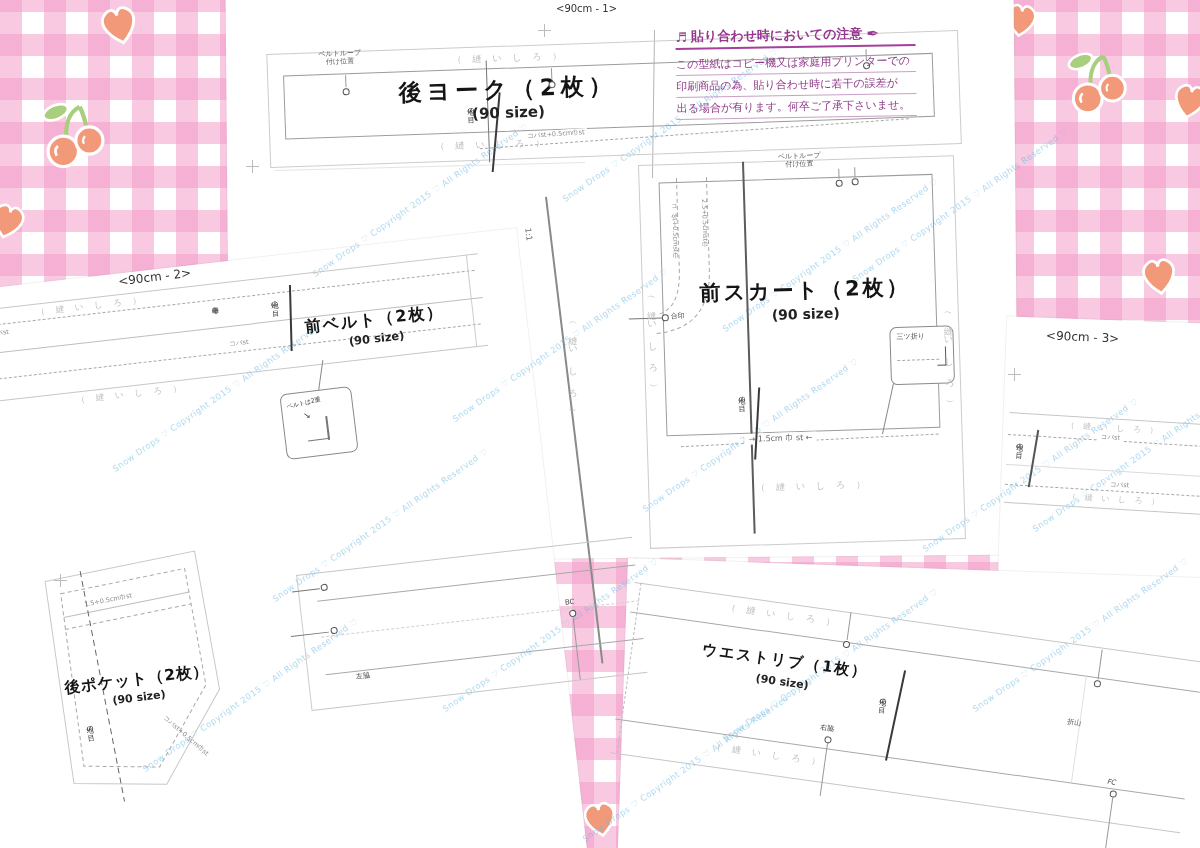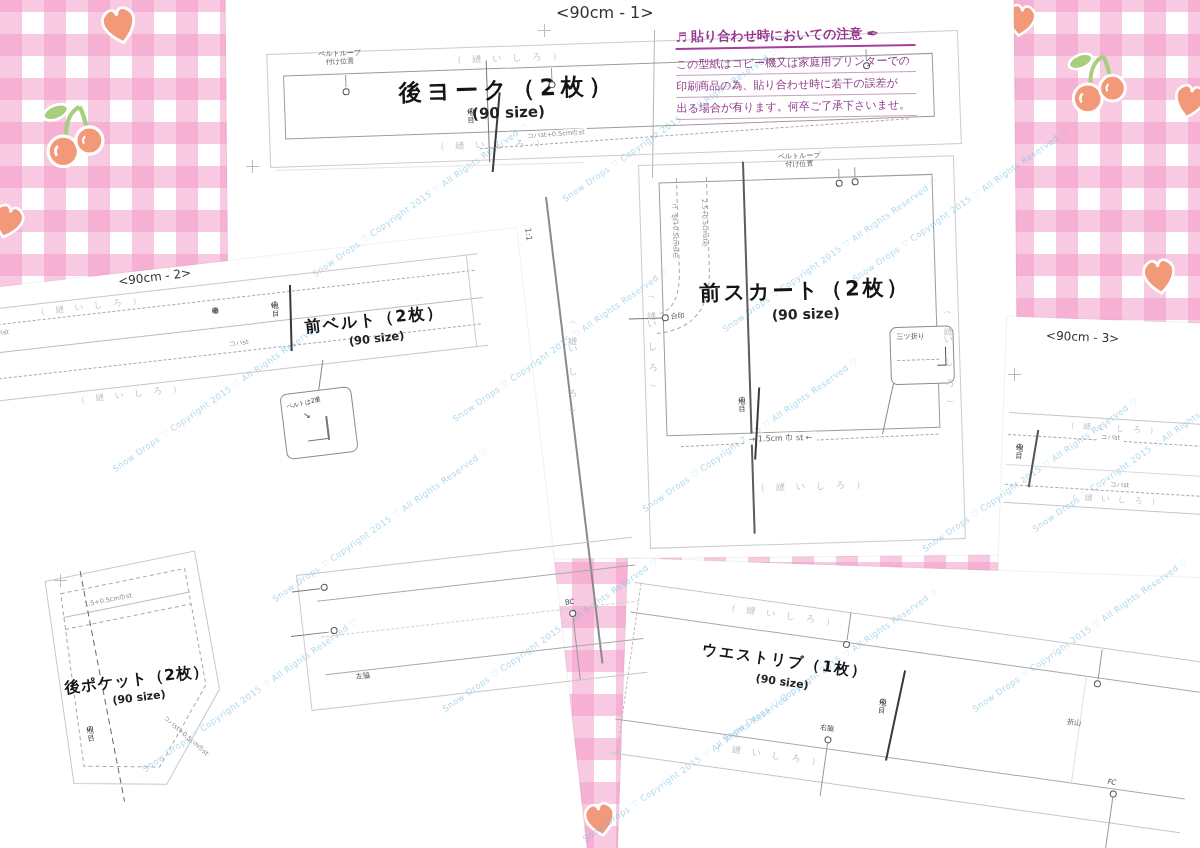--- a/index.html
+++ b/index.html
@@ -90,21 +90,21 @@
 <div class="wm" style="left:620px;top:430px;">Snow Drops ♡ Copyright 2015 ♡ All Rights Reserved ♡</div>
 <div class="wm" style="left:830px;top:200px;">Snow Drops ♡ Copyright 2015 ♡ All Rights Reserved ♡</div>
 <div class="wm" style="left:900px;top:470px;">Snow Drops ♡ Copyright 2015 ♡ All Rights Reserved ♡</div>
 <div class="wm" style="left:420px;top:630px;">Snow Drops ♡ Copyright 2015 ♡ All Rights Reserved ♡</div>
 <div class="wm" style="left:700px;top:660px;">Snow Drops ♡ Copyright 2015 ♡ All Rights Reserved ♡</div>
 <div class="wm" style="left:950px;top:630px;">Snow Drops ♡ Copyright 2015 ♡ All Rights Reserved ♡</div>
 <div class="wm" style="left:1010px;top:450px;">Snow Drops ♡ Copyright 2015 ♡ All Rights Reserved ♡</div>
 <div class="wm" style="left:120px;top:690px;">Snow Drops ♡ Copyright 2015 ♡ All Rights Reserved ♡</div>
 <div class="wm" style="left:560px;top:760px;">Snow Drops ♡ Copyright 2015 ♡ All Rights Reserved ♡</div>
 
-<div class="abs" style="left:556px;top:3px;font-size:16px;color:#333;z-index:5;">&lt;90cm - 1&gt;</div>
+<div class="abs" style="left:556px;top:3px;font-size:10px;color:#333;z-index:5;">&lt;90cm - 1&gt;</div>
 <div class="abs" style="left:118px;top:270px;font-size:12px;color:#333;transform:rotate(-7deg);z-index:5;">&lt;90cm - 2&gt;</div>
 <div class="abs" style="left:1046px;top:330px;font-size:12px;color:#333;transform:rotate(2.5deg);z-index:5;">&lt;90cm - 3&gt;</div>
 
 <div class="cross" style="left:246px;top:160px;"></div>
 <div class="cross" style="left:538px;top:24px;"></div>
 <div class="cross" style="left:54px;top:574px;"></div>
 <div class="cross" style="left:1008px;top:368px;"></div>
 <div class="hsolid" style="left:275px;top:166px;width:310px;transform:rotate(-1.5deg);border-top-color:#e4e4e4;z-index:5;"></div>
 <div class="vline" style="left:653px;top:30px;height:148px;background:#b5b5b5;transform:rotate(0.8deg);z-index:5;"></div>
 

